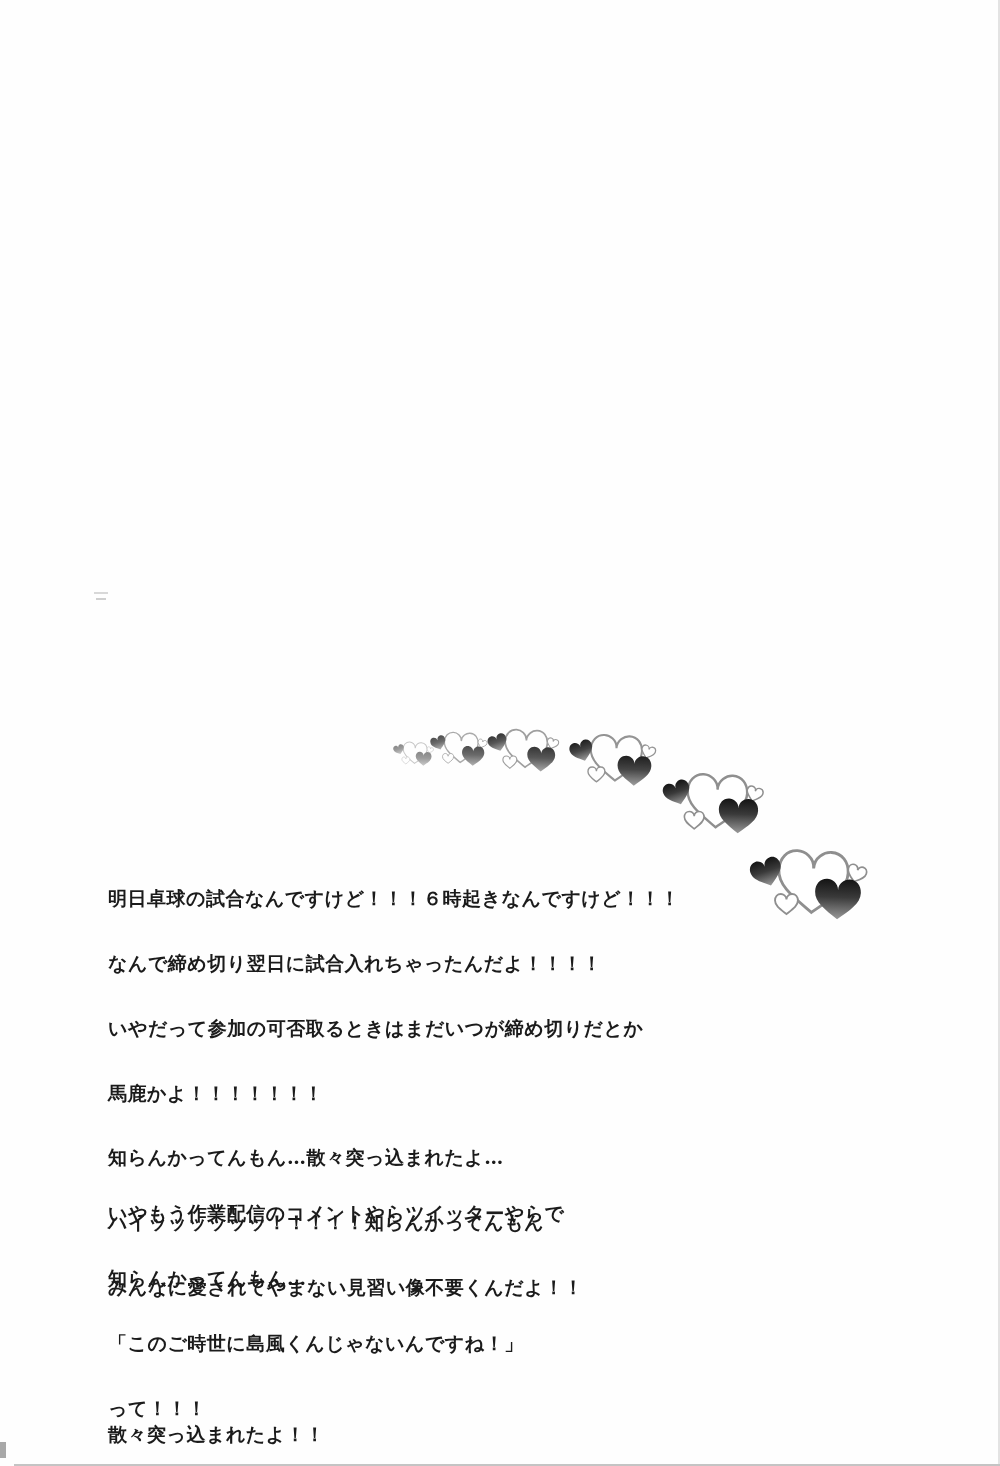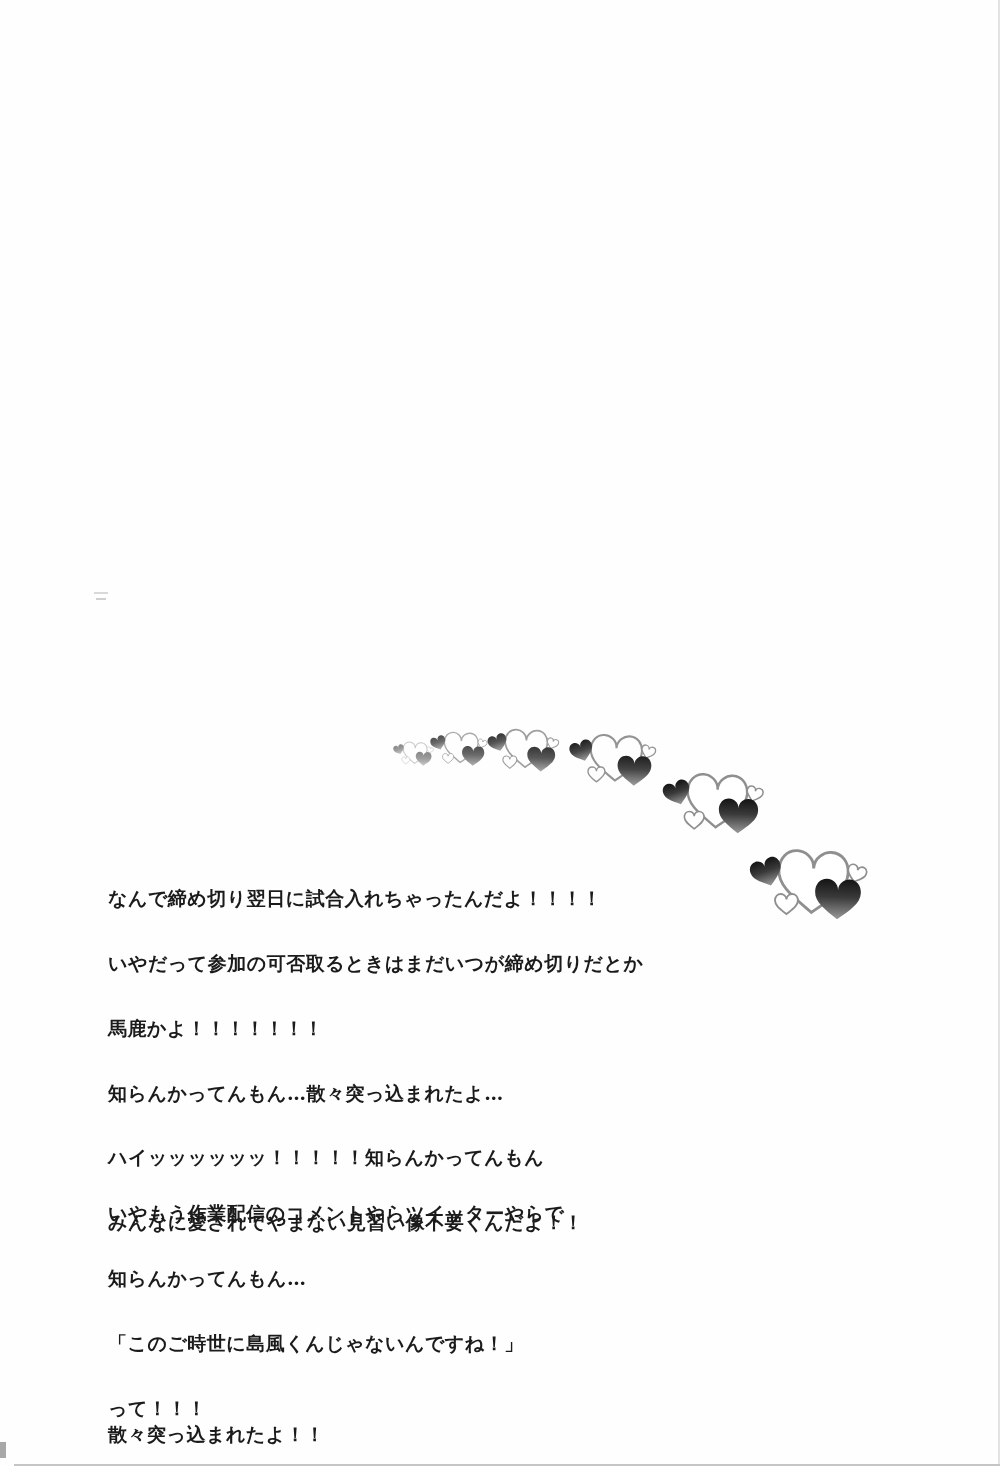--- a/index.html
+++ b/index.html
@@ -90,20 +90,21 @@
       <use href="#hc"></use>
     </svg>
   <svg class="hearts" style="left:662px;top:772px;width:110px;height:79px" viewBox="0 0 180 130">
       <use href="#hc"></use>
     </svg>
   <svg class="hearts" style="left:749px;top:848px;width:128px;height:92px" viewBox="0 0 180 130">
       <use href="#hc"></use>
     </svg>
 
   <div class="text-block" id="block1">
+    <div class="line">明日卓球の試合なんですけど！！！６時起きなんですけど！！！</div>
     <div class="line">なんで締め切り翌日に試合入れちゃったんだよ！！！！</div>
     <div class="line">いやだって参加の可否取るときはまだいつが締め切りだとか</div>
     <div class="line">馬鹿かよ！！！！！！！</div>
     <div class="line">知らんかってんもん…散々突っ込まれたよ…</div>
     <div class="line">ハイッッッッッッ！！！！！知らんかってんもん</div>
     <div class="line">みんなに愛されてやまない見習い像不要くんだよ！！</div>
     
     
     
     

